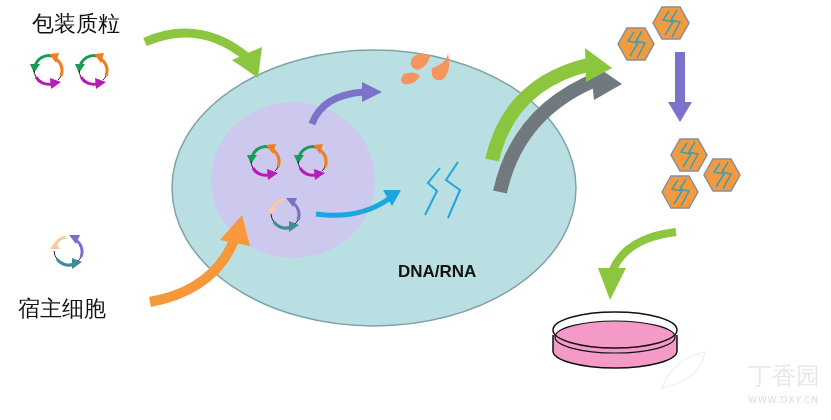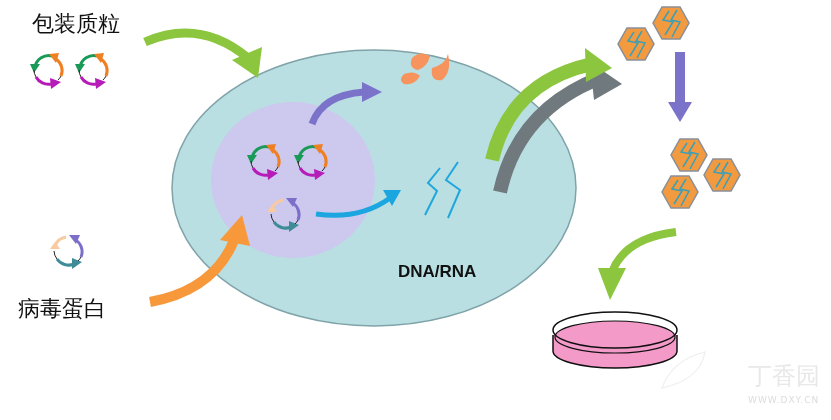--- a/index.html
+++ b/index.html
@@ -121,18 +121,18 @@
     <use href="#plasmid-multi" x="93" y="70"></use>
 
     <use href="#plasmid-target" x="68" y="251"></use>
 
     <g opacity="0.35">
       <path d="M 662 388 Q 672 360 705 352 Q 700 380 662 388 Z" fill="none" stroke="#cfcfcf" stroke-width="1.2"></path>
     </g>
   </svg>
 
   <div class="label cn-lg" style="left:32px;top:9px;">包装质粒</div>
-  <div class="label cn-lg" style="left:18px;top:294px;">病毒蛋白</div>
+  <div class="label cn-lg" style="left:18px;top:294px;">宿主细胞</div>
   <div class="label sans-bold" style="left:398px;top:230px;margin-top:32px;">DNA/RNA</div>
 
   <div class="wm" style="left:728px;top:360px;font-size:24px;color:#e8e8e8;">丁香园</div>
   <div class="wm" style="left:728px;top:395px;font-size:9px;color:#dcdcdc;letter-spacing:1px;">WWW.DXY.CN</div>
 </div>
 
 </body></html>

